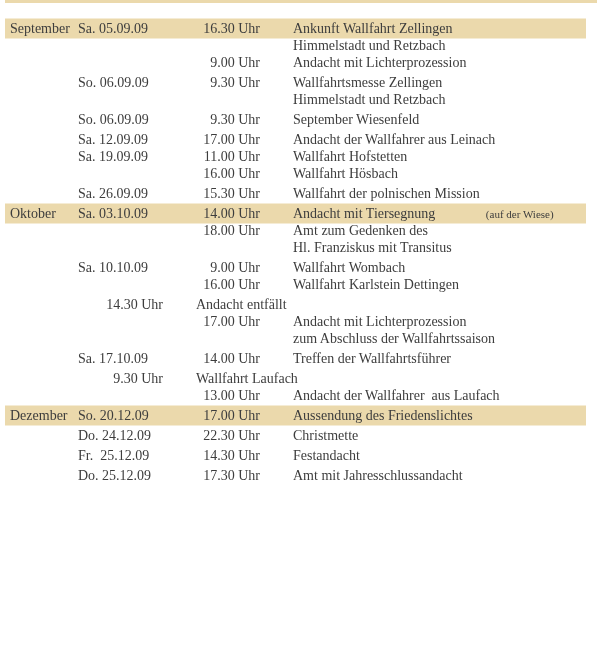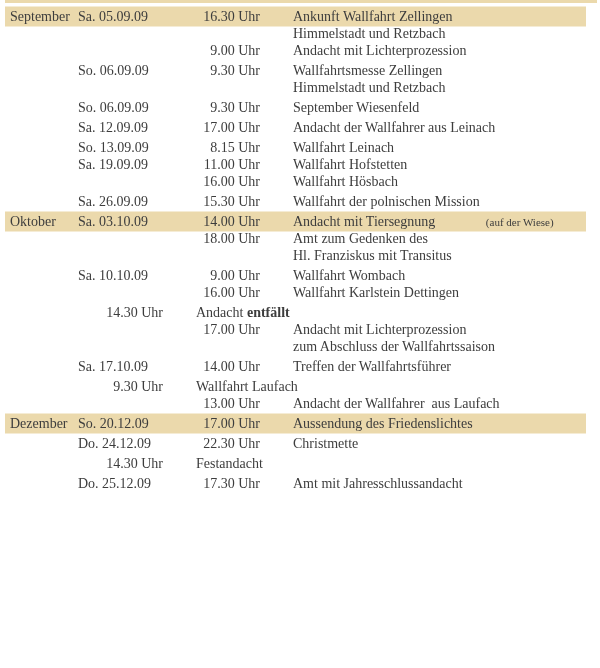--- a/index.html
+++ b/index.html
@@ -22,42 +22,42 @@
     position: absolute;
     left: 5px;
     top: 0;
     width: 592px;
     height: 3px;
     background: var(--highlight);
   }
   .table {
     position: absolute;
     left: 5px;
-    top: 8px;
+    top: 20px;
     width: 581px;
   }
   .row {
     display: flex;
     align-items: baseline;
     height: 17px;
     line-height: 17px;
     font-size: 14px;
     white-space: nowrap;
   }
   .row.gap { margin-top: 3px; }
   .row.highlight {
     background: var(--highlight);
     box-shadow: 0 1.5px 0 0 var(--highlight), 0 -1.5px 0 0 var(--highlight);
   }
   .cell { flex: none; }
   .cell-month { width: 73px; padding-left: 5px; }
   .cell-date  { width: 97px; }
   .cell-time  { width: 85px; text-align: right; }
   .cell-desc  { margin-left: 33px; }
-  .desc-bold  { font-weight: bold; }
+  .desc-bold  { font-weight: normal; }
   .desc-small { font-size: 11px; padding-left: 47px; }
 </style>
 </head>
 <body>
 
 <div class="page-root">
   <div class="top-strip"></div>
   <div class="table">
       <div class="row highlight">
         <div class="cell cell-month">September</div>
@@ -94,26 +94,20 @@
         <div class="cell cell-date">So. 06.09.09</div>
         <div class="cell cell-time">9.30 Uhr</div>
         <div class="cell cell-desc"><span>September Wiesenfeld</span></div>
       </div>
       <div class="row gap">
         <div class="cell cell-month"></div>
         <div class="cell cell-date">Sa. 12.09.09</div>
         <div class="cell cell-time">17.00 Uhr</div>
         <div class="cell cell-desc"><span>Andacht der Wallfahrer aus Leinach</span></div>
       </div>
-      <div class="row gap">
-        <div class="cell cell-month"></div>
-        <div class="cell cell-date">So. 13.09.09</div>
-        <div class="cell cell-time">8.15 Uhr</div>
-        <div class="cell cell-desc"><span>Wallfahrt Leinach</span></div>
-      </div>
       <div class="row">
         <div class="cell cell-month"></div>
         <div class="cell cell-date">Sa. 19.09.09</div>
         <div class="cell cell-time">11.00 Uhr</div>
         <div class="cell cell-desc"><span>Wallfahrt Hofstetten</span></div>
       </div>
       <div class="row">
         <div class="cell cell-month"></div>
         <div class="cell cell-date"></div>
         <div class="cell cell-time">16.00 Uhr</div>
@@ -196,20 +190,21 @@
         <div class="cell cell-desc"><span>Aussendung des Friedenslichtes</span></div>
       </div>
       <div class="row gap">
         <div class="cell cell-month"></div>
         <div class="cell cell-date">Do. 24.12.09</div>
         <div class="cell cell-time">22.30 Uhr</div>
         <div class="cell cell-desc"><span>Christmette</span></div>
       </div>
       <div class="row gap">
         <div class="cell cell-month"></div>
+        <div class="cell cell-date">Fr.&nbsp; 25.12.09</div>
         <div class="cell cell-time">14.30 Uhr</div>
         <div class="cell cell-desc"><span>Festandacht</span></div>
       </div>
       <div class="row gap">
         <div class="cell cell-month"></div>
         <div class="cell cell-date">Do. 25.12.09</div>
         <div class="cell cell-time">17.30 Uhr</div>
         <div class="cell cell-desc"><span>Amt mit Jahresschlussandacht</span></div>
       </div>
     </div>

